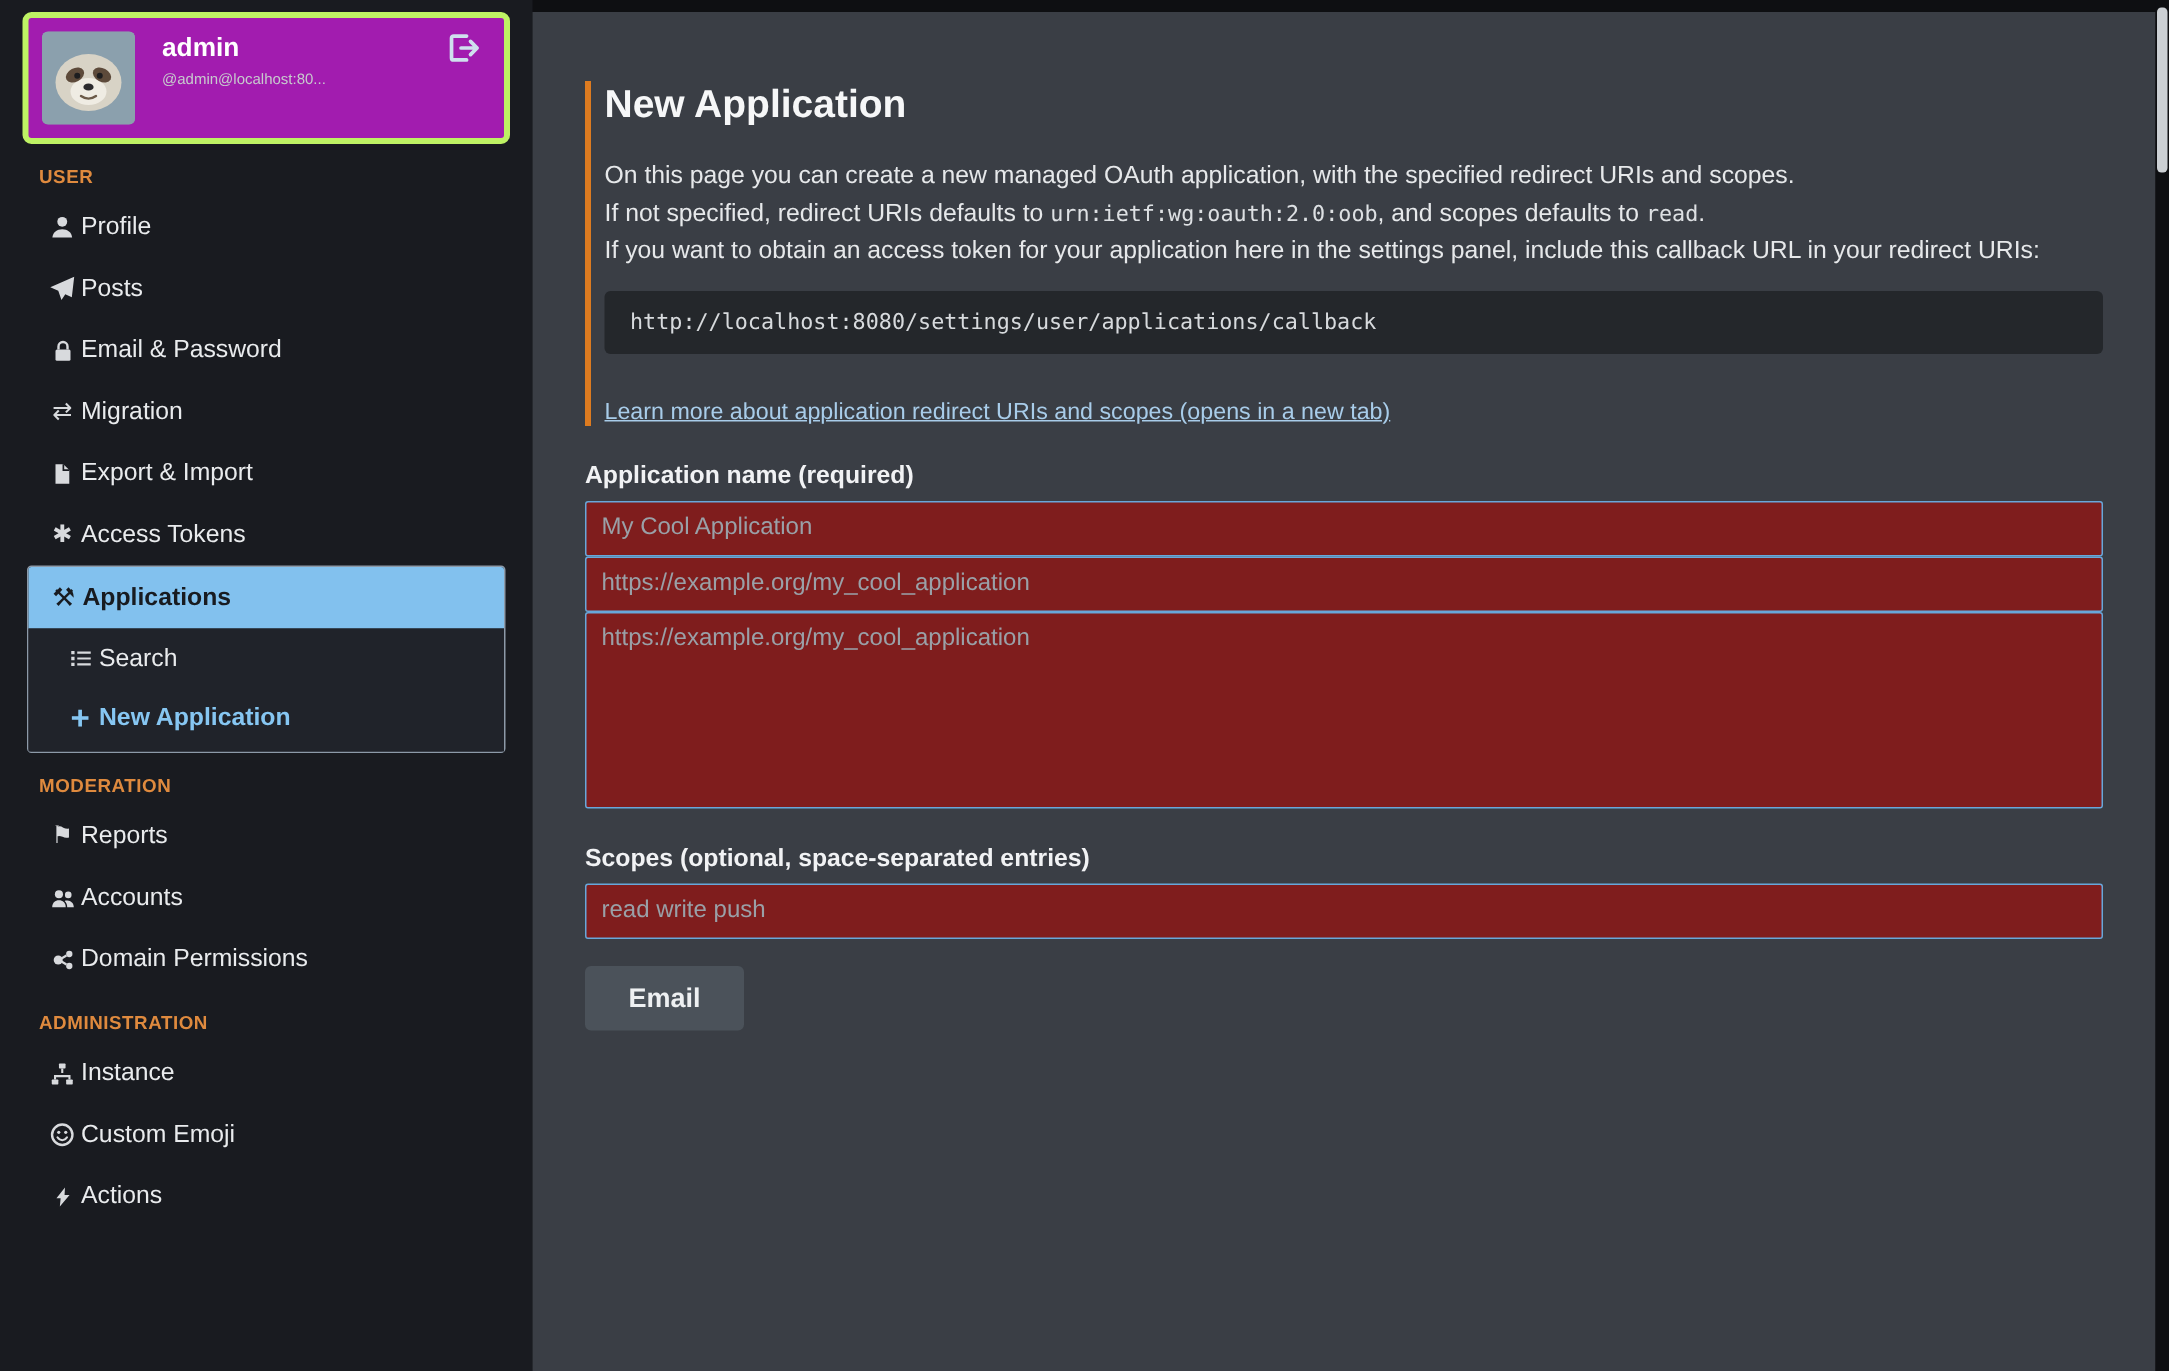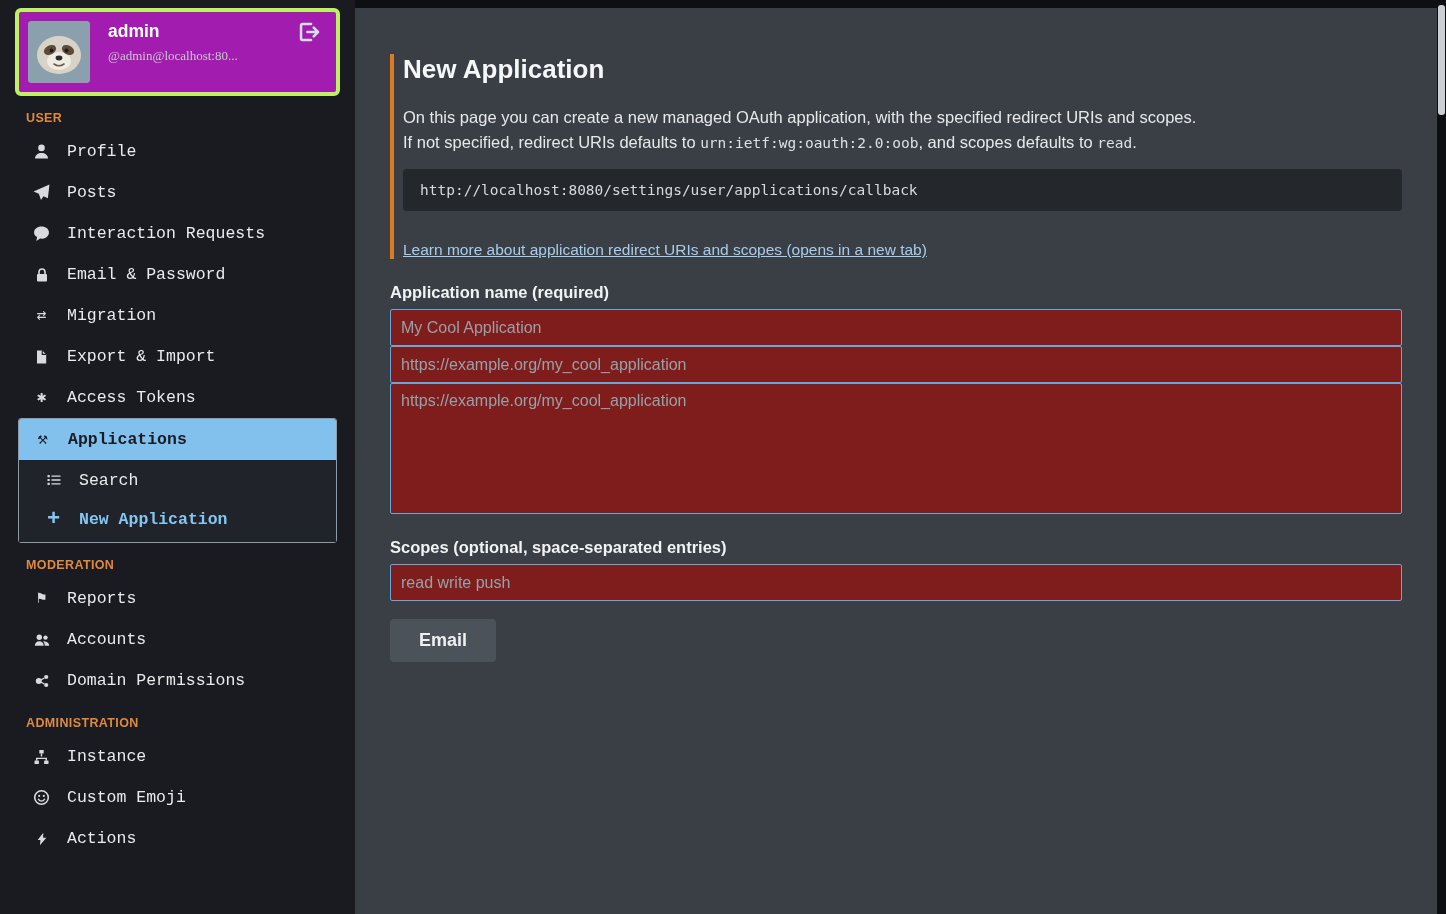--- a/index.html
+++ b/index.html
@@ -27,33 +27,32 @@
     border-radius: 6px;
     padding: 9px 12px 9px 9px;
     margin-bottom: 14px;
   }
   .avatar {
     width: 62px; height: 62px; border-radius: 4px;
     overflow: hidden; flex: none; background: #8ba0ad;
   }
   .user-info { margin-left: 18px; min-width: 0; }
   .user-name { font-weight: 700; font-size: 17.5px; color: #ffffff; }
-  .user-handle { font-size: 13px; color: #c7cacd; margin-top: 6px; white-space: nowrap; font-family: Liberation Serif, serif; }
+  .user-handle { font-size: 10px; color: #c7cacd; margin-top: 6px; white-space: nowrap; }
   .logout { margin-left: auto; color: #cfe0ee; display: flex; padding-right: 4px; }
 
   .section-header {
     color: #df8a3e; font-weight: 700; font-size: 12.5px;
     letter-spacing: .03em; margin: 15px 0 6px 11px;
   }
   .nav-item {
-    display: flex; align-items: center; gap: 15px;
+    display: flex; align-items: center; gap: 2px;
     padding: 11px 8px 11px 13px; margin: 0 3px;
     font-size: 16.5px; color: #e9ebed; cursor: pointer;
     text-decoration: none;
-    font-family: Liberation Mono, monospace;
   }
   .nav-item .icon {
     width: 21px; color: #d8dadd; font-size: 16px; line-height: 1;
     display: flex; justify-content: center; align-items: center; flex: none;
   }
   .app-group { margin: 0 3px; border: 1px solid #8d9aa8; border-radius: 3px; }
   .app-group .nav-item { margin: 0; }
   .nav-item.selected { background: #82c1ee; color: #181b20; font-weight: 700; border-radius: 2px 2px 0 0; }
   .nav-item.selected .icon { color: #181b20; font-size: 17px; }
   .submenu { background: #20232a; padding: 1px 0 2px; }
@@ -158,28 +157,20 @@
 
     <a class="nav-item">
       <span class="icon">
         <svg width="17" height="17" viewBox="0 0 16 16" fill="currentColor">
             <path d="M15.5.5.5 7l5 2.2L7.5 15l2.4-3.5 4.1 1.9z"></path>
           </svg>
       </span>
       <span>Posts</span>
     </a>
 
-    <a class="nav-item">
-      <span class="icon">
-        <svg width="17" height="17" viewBox="0 0 16 16" fill="currentColor">
-            <path d="M8 1.5C4.1 1.5 1 4 1 7c0 1.8 1.1 3.4 2.8 4.4L3.2 15l3.5-2.2c.4.1.9.1 1.3.1 3.9 0 7-2.5 7-5.9S11.9 1.5 8 1.5z"></path>
-          </svg>
-      </span>
-      <span>Interaction Requests</span>
-    </a>
 
     <a class="nav-item">
       <span class="icon">
         <svg width="16" height="16" viewBox="0 0 16 16" fill="currentColor">
             <rect x="3" y="7" width="10" height="7.5" rx="1"></rect>
             <path d="M5 7V5a3 3 0 0 1 6 0v2" fill="none" stroke="currentColor" stroke-width="1.6"></path>
           </svg>
       </span>
       <span>Email &amp; Password</span>
     </a>
@@ -297,20 +288,21 @@
   </div>
 
 </aside>
 
 <main class="main">
 
   <div class="intro">
     <h1>New Application</h1>
     <p>On this page you can create a new managed OAuth application, with the specified redirect URIs and scopes.</p>
     <p><span>If not specified, redirect URIs defaults to </span><code class="inline">urn:ietf:wg:oauth:2.0:oob</code><span>, and scopes defaults to </span><code class="inline">read</code><span>.</span></p>
+    <p>If you want to obtain an access token for your application here in the settings panel, include this callback URL in your redirect URIs:</p>
     <div class="codeblock">
       <span>http://localhost:8080/settings/user/applications/callback</span>
     </div>
     <a class="learn-link" href="#">Learn more about application redirect URIs and scopes (opens in a new tab)</a>
   </div>
 
   <div class="app-form">
     <label class="field-label">Application name (required)</label>
     <input class="text-input" type="text" placeholder="My Cool Application" style="">
 

